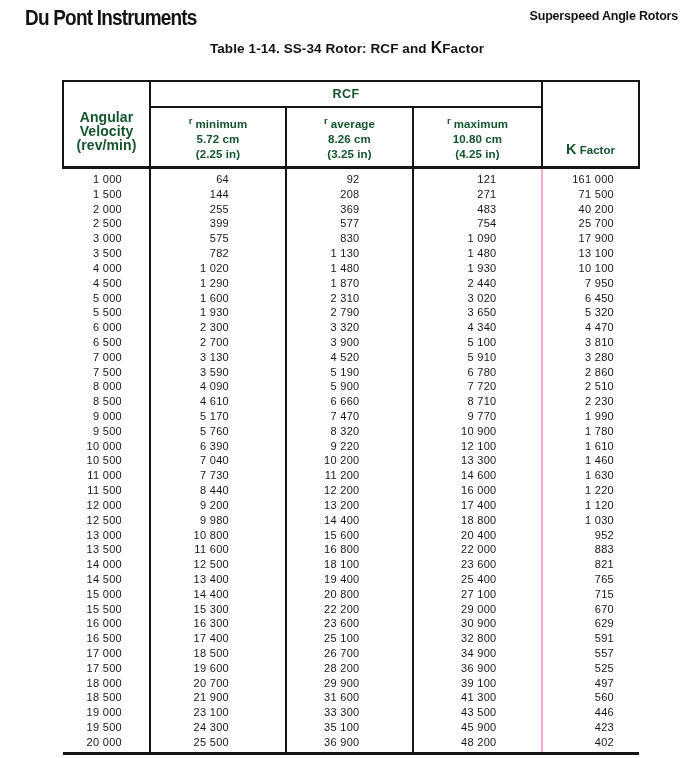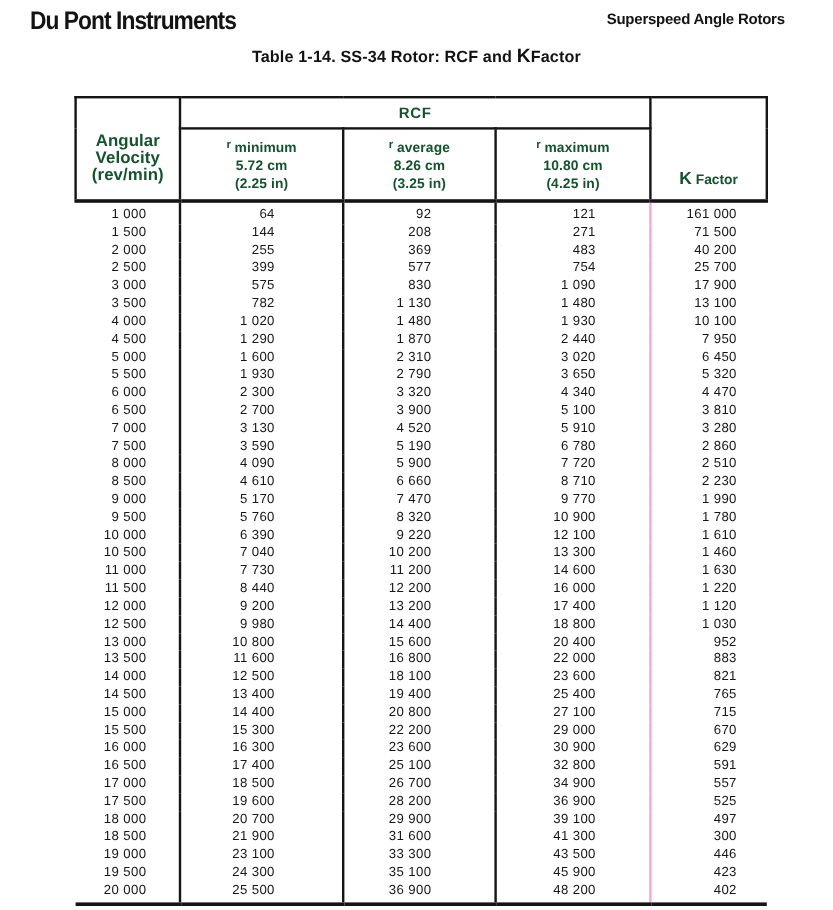--- a/index.html
+++ b/index.html
@@ -9,21 +9,21 @@
     font-family:"Liberation Sans",sans-serif;
     -webkit-font-smoothing:antialiased;
   }
   .brand{
     position:absolute;left:25px;top:6px;
     font-size:19px;font-weight:bold;letter-spacing:-0.8px;
     transform:scaleY(1.12);transform-origin:left top;
     white-space:nowrap;
   }
   .right-header{
-    position:absolute;right:40px;top:9px;
+    position:absolute;right:16px;top:9px;
     font-size:12.5px;font-weight:bold;letter-spacing:-0.2px;
     white-space:nowrap;
   }
   .doc-title{
     position:absolute;left:0;top:39px;width:694px;
     text-align:center;font-size:13.5px;font-weight:bold;
     letter-spacing:0.1px;white-space:nowrap;
   }
   .doc-title .bigK{font-size:16px;font-weight:bold;letter-spacing:0;margin-left:4px;}
 
@@ -371,21 +371,21 @@
           <td><span>20 700</span></td>
           <td><span>29 900</span></td>
           <td><span>39 100</span></td>
           <td><span>497</span></td>
         </tr>
         <tr>
           <td><span>18 500</span></td>
           <td><span>21 900</span></td>
           <td><span>31 600</span></td>
           <td><span>41 300</span></td>
-          <td><span>300</span></td>
+          <td><span>560</span></td>
         </tr>
         <tr>
           <td><span>19 000</span></td>
           <td><span>23 100</span></td>
           <td><span>33 300</span></td>
           <td><span>43 500</span></td>
           <td><span>446</span></td>
         </tr>
         <tr>
           <td><span>19 500</span></td>

